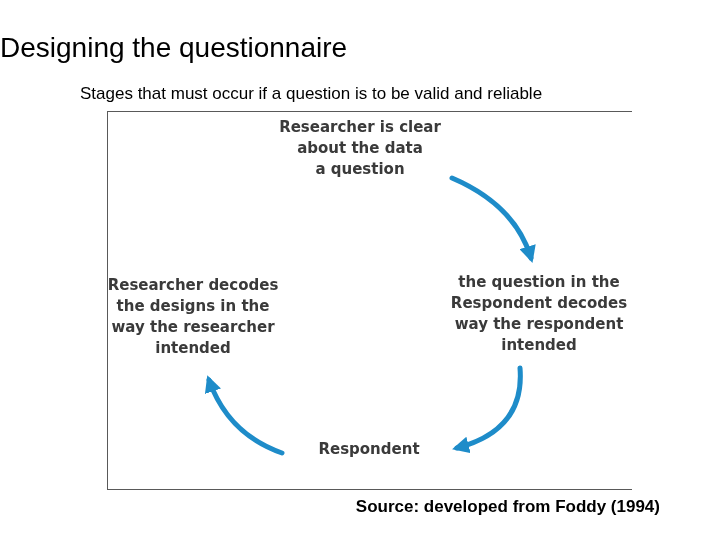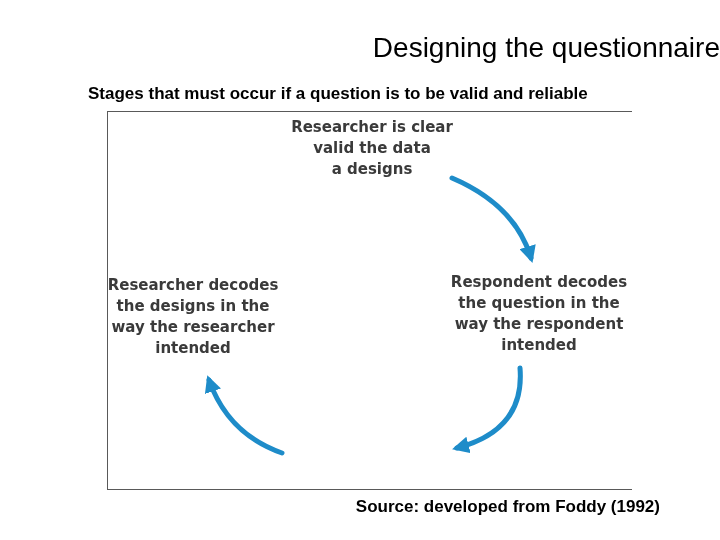--- a/index.html
+++ b/index.html
@@ -14,30 +14,30 @@
   .slide{
     position:relative;
     width:720px;height:540px;
     background:var(--background);
     overflow:hidden;
     font-family:"Liberation Sans",sans-serif;
   }
   .title{
     position:absolute;
     left:0;top:32px;width:720px;
-    text-align:right;
+    text-align:left;
     font-size:28px;
     font-weight:400;
     color:var(--text-black);
   }
   .subtitle{
     position:absolute;
-    left:88px;top:84px;
+    left:80px;top:84px;
     font-size:17px;
-    font-weight:700;
+    font-weight:400;
     color:var(--text-black);
   }
   .diagram-box{
     position:absolute;
     left:107px;top:111px;
     width:525px;height:379px;
     background:var(--background);
     border-left:1px solid var(--box-border);
     border-top:1px solid var(--box-border);
     border-bottom:1px solid var(--box-border);
@@ -45,21 +45,21 @@
   .node{
     position:absolute;
     text-align:center;
     font-family:"DejaVu Sans",sans-serif;
     font-weight:700;
     font-size:15px;
     line-height:21px;
     color:var(--diagram-text);
   }
   .node span{display:block;}
-  .node-top{left:269px;top:117px;width:206px;}
+  .node-top{left:257px;top:117px;width:206px;}
   .node-right{left:439px;top:272px;width:200px;}
   .node-left{left:93px;top:275px;width:200px;}
   .node-bottom{left:269px;top:439px;width:200px;}
   .arrows{
     position:absolute;left:0;top:0;width:720px;height:540px;
     pointer-events:none;
   }
   .arrows path.flow{
     fill:none;
     stroke:var(--arrow-blue);
@@ -92,36 +92,37 @@
         <path d="M0,0 L10,5 L0,10 z"></path>
       </marker>
     </defs>
     <path class="flow" d="M452,178 Q515,205 531,258" marker-end="url(#ah)"></path>
     <path class="flow" d="M520,368 Q525,430 457,448" marker-end="url(#ah)"></path>
     <path class="flow" d="M282,453 Q228,434 209,380" marker-end="url(#ah)"></path>
   </svg>
 
   <div class="node node-top">
     <span>Researcher is clear</span>
-    <span>valid the data</span>
-    <span>a designs</span>
+    <span>about the data</span>
+    <span>a question</span>
   </div>
 
   <div class="node node-right">
+    <span>the question in the</span>
     <span>Respondent decodes</span>
-    <span>the question in the</span>
     <span>way the respondent</span>
     <span>intended</span>
   </div>
 
   <div class="node node-bottom">
+    <span>Respondent</span>
   </div>
 
   <div class="node node-left">
     <span>Researcher decodes</span>
     <span>the designs in the</span>
     <span>way the researcher</span>
     <span>intended</span>
   </div>
 
-  <div class="source">Source: developed from Foddy (1992)</div>
+  <div class="source">Source: developed from Foddy (1994)</div>
 
 </div>
 
 </body></html>

